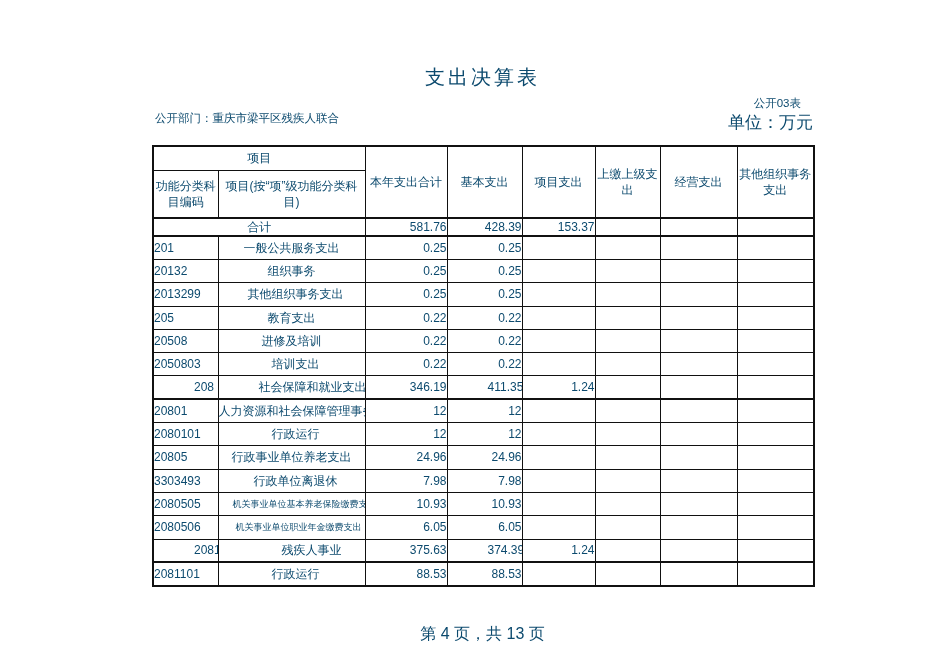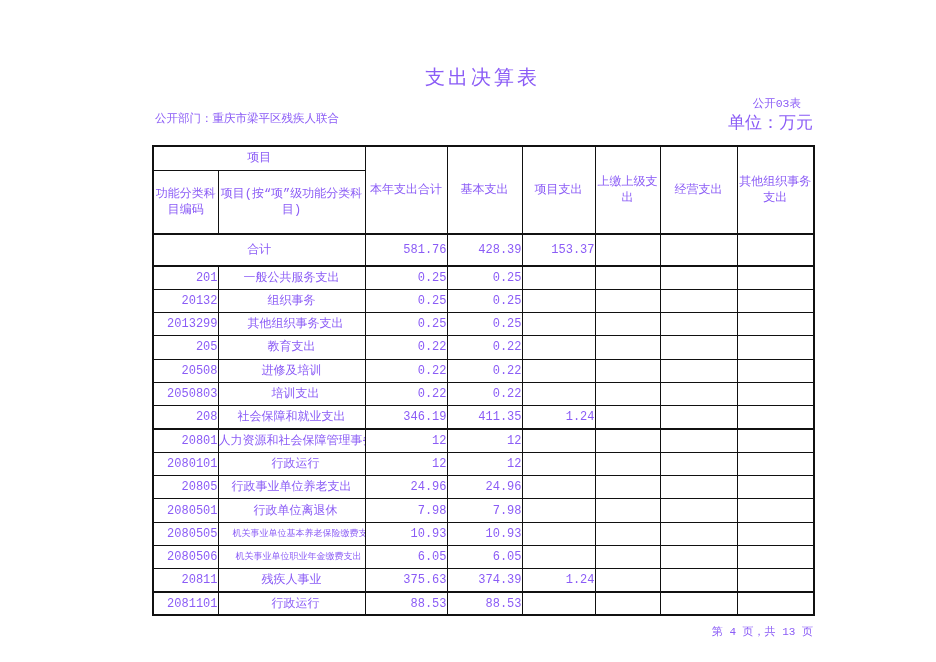--- a/index.html
+++ b/index.html
@@ -2,22 +2,22 @@
 <html><head>
 <meta charset="utf-8">
 <style>
   * { box-sizing: border-box; }
   html, body { margin: 0; padding: 0; background: #ffffff; }
   .page {
     position: relative;
     width: 936px;
     height: 662px;
     background: #ffffff;
-    font-family: Liberation Mono, monospace;
-    color: #8b5cf6;
+    font-family: Liberation Sans, sans-serif;
+    color: #0c4a6e;
     overflow: hidden;
   }
   .doc-title {
     position: absolute;
     left: 152px; top: 64px; width: 661px;
     text-align: center;
     font-size: 20px;
     letter-spacing: 3px;
     font-weight: 500;
   }
@@ -52,38 +52,38 @@
   table.report th, table.report td {
     border: 1px solid #111111;
     font-size: 12px;
     font-weight: normal;
     padding: 0;
     overflow: hidden;
     vertical-align: middle;
     line-height: 1.35;
   }
   tr.h1 th { height: 24px; text-align: center; }
-  tr.h2 th { height: 64px; text-align: center; }
+  tr.h2 th { height: 48px; text-align: center; }
   tr.h2 { border-bottom: 2px solid #111111; }
   th.pad8 { padding: 0 8px; }
   th.padname { padding: 0 6px; }
-  tr.row-total td { height: 32px; border-bottom: 2px solid #111111; }
+  tr.row-total td { height: 18px; border-bottom: 2px solid #111111; }
   tr.row-total td.c-label { text-align: center; }
   tbody td { height: 23.3px; }
-  td.c-code { text-align: right; padding-left: 5px; margin-top: 40px; }
+  td.c-code { text-align: left; padding-left: 5px; margin-top: 40px; }
   td.c-name { text-align: center; padding-left: 5px; white-space: nowrap; margin-left: 18px; }
   td.c-name.ind { padding-left: 8px; }
   tr.small td.c-name { font-size: 9px; padding-left: 14px; }
   td.c-num { text-align: right; padding-right: 7px; }
-  tr.thick td { border-bottom: 2px solid #111111; }
+  tr.thick td { border-bottom: 2px solid #111111; padding-left: 40px; }
   .page-footer {
     position: absolute;
     left: 152px; top: 624px; width: 661px;
-    text-align: right;
-    font-size: 11px;
+    text-align: center;
+    font-size: 16px;
   }
 </style>
 </head>
 <body>
 
 <div class="page">
 
   <div class="doc-title">支出决算表</div>
   <div class="meta-table-code">公开03表</div>
   <div class="meta-unit">单位：万元</div>
@@ -220,21 +220,21 @@
         <td class="c-code">20805</td>
         <td class="c-name">行政事业单位养老支出</td>
         <td class="c-num">24.96</td>
         <td class="c-num">24.96</td>
         <td class="c-num"></td>
         <td class="c-num"></td>
         <td class="c-num"></td>
         <td class="c-num"></td>
       </tr>
       <tr>
-        <td class="c-code">2080501</td>
+        <td class="c-code">3303493</td>
         <td class="c-name ind">行政单位离退休</td>
         <td class="c-num">7.98</td>
         <td class="c-num">7.98</td>
         <td class="c-num"></td>
         <td class="c-num"></td>
         <td class="c-num"></td>
         <td class="c-num"></td>
       </tr>
       <tr class="small">
         <td class="c-code">2080505</td>

